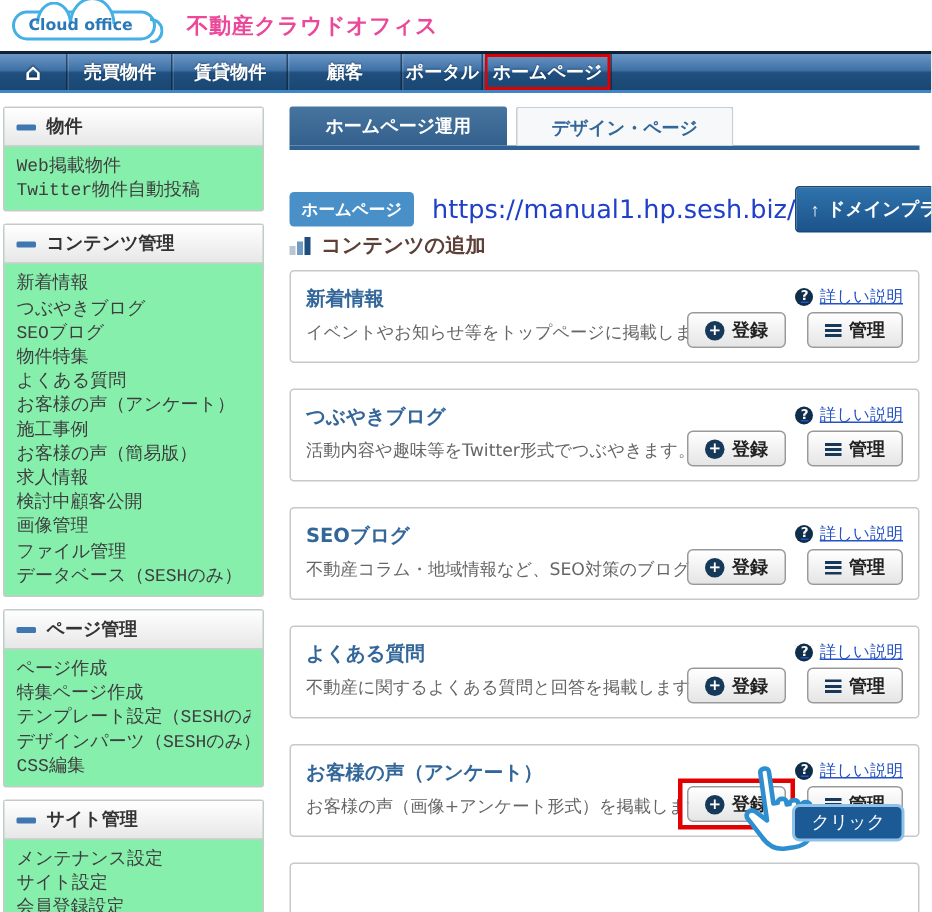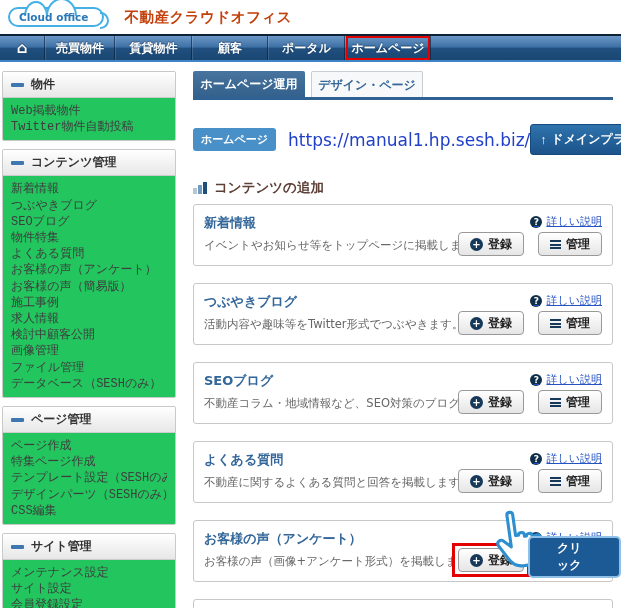--- a/index.html
+++ b/index.html
@@ -32,79 +32,79 @@
     width: 27px; height: 16px; background: #fff;
     border: 2px solid #45b0e5; border-bottom: none;
     border-radius: 50% 50% 0 0 / 100% 100% 0 0; z-index: 1;
   }
   .cloud .cloud-label { position: relative; z-index: 2; }
   .cloud .cloud-tail {
     position: absolute; right: -7px; top: 3px; width: 9px; height: 17px;
     border: 2px solid #45b0e5; border-left: none;
     border-radius: 0 12px 12px 0;
   }
-  .app-title { font-size: 14.5px; font-weight: bold; color: #c2410c; letter-spacing: .5px; }
+  .app-title { font-size: 14.5px; font-weight: bold; color: #ec4899; letter-spacing: .5px; }
   
   .navbar {
     height: 28px; display: flex; align-items: stretch;
     background: linear-gradient(#6b97c6 0%, #3f71a6 45%, #20507f 52%, #1a4672 100%);
     border-top: 2px solid #0e2235;
     border-bottom: 2px solid #3f86c8;
   }
   .nav-item {
     display: flex; align-items: center; justify-content: center;
     color: #fff; font-weight: bold; font-size: 12px;
     border-right: 1px solid rgba(8,28,50,.6);
     border-left: 1px solid rgba(255,255,255,.14);
     cursor: pointer; white-space: nowrap;
     text-shadow: 0 -1px 1px rgba(0,0,0,.35);
   }
   .nav-item:first-child { border-left: none; }
   .nav-home  { width: 45px; font-size: 15px; }
   .nav-w1 { width: 70px; } .nav-w2 { width: 70px; } .nav-w3 { width: 77px; }
-  .nav-w4 { width: 76px; } .nav-w5 { width: 77px; } .nav-w6 { width: 86px; }
+  .nav-w4 { width: 76px; } .nav-w5 { width: 54px; } .nav-w6 { width: 86px; }
   .nav-last { flex: 1; }
   .nav-highlight { box-shadow: inset 0 0 0 2px #e00000; }
   
   .content { display: flex; padding-top: 9px; }
   
   .sidebar { width: 178px; padding-left: 2px; flex-shrink: 0; }
-  .side-box { width: 174px; border: 1px solid #c9c9c9; border-radius: 2px; margin-bottom: 8px; background: #22c55e; }
+  .side-box { width: 174px; border: 1px solid #c9c9c9; border-radius: 2px; margin-bottom: 8px; background: #86efac; }
   .side-head {
     background: linear-gradient(#ffffff, #e7e7e7);
     border-bottom: 1px solid #ccc;
     padding: 4px 8px; font-weight: bold; font-size: 12px; color: #333;
     display: flex; align-items: center;
   }
   .dash-icon { display:inline-block; width: 13px; height: 4px; background: #3f78b0; border-radius: 1px; margin-right: 7px; }
   .side-list { list-style: none; padding: 5px 8px; font-family: Liberation Mono, monospace; }
   .side-list li { line-height: 16.2px; color: #3e3e3e; cursor: pointer; white-space: nowrap; overflow: hidden; }
   
   .main { flex: 1; padding: 0 8px 0 15px; min-width: 0; }
   .tabs { display: flex; gap: 6px; border-bottom: 3px solid #2f6293; }
   .tab {
-    width: 112px; height: 26px; line-height: 26px; text-align: center;
+    width: 145px; height: 26px; line-height: 26px; text-align: center;
     font-weight: bold; font-size: 12px; border-radius: 2px 2px 0 0; cursor: pointer;
   }
   .tab.active { background: linear-gradient(#47759f, #33608c); color: #fff; }
   .tab.inactive { background: #f7f8f9; border: 1px solid #c9ced4; border-bottom: none; color: #336699; }
   .site-bar { margin-top: 24px; display: flex; align-items: center; }
   .hp-badge {
     background: #4a90c8; color: #fff; font-size: 11px; font-weight: bold;
     padding: 4px 8px; border-radius: 3px; white-space: nowrap;
   }
   .site-url { font-size: 17px; color: #2140c8; margin-left: 12px; cursor: pointer; white-space: nowrap; }
   .domain-btn {
     margin-left: auto; display: inline-flex; align-items: center; gap: 5px;
     background: linear-gradient(#2f73ad, #1c538a); border: 1px solid #164a7c;
     color: #fff; font-weight: bold; font-size: 12px;
     padding: 6px 9px; border-radius: 3px; cursor: pointer; white-space: nowrap;
   }
   .up-arrow-icon { font-size: 12px; font-weight: bold; }
-  .section-head { margin-top: 24px; display: flex; align-items: center; }
+  .section-head { display: flex; align-items: center; }
   .chart-icon { display: inline-flex; align-items: flex-end; gap: 1px; margin-right: 7px; }
   .chart-icon i { display: block; width: 4px; }
   .chart-icon .c1 { height: 6px; background: #b9c6d2; }
   .chart-icon .c2 { height: 9px; background: #6f9cc4; }
   .chart-icon .c3 { height: 12px; background: #1d4e7e; }
   .section-title { font-size: 13.5px; font-weight: bold; color: #5d4037; }
   
   .cards { margin-top: 7px; }
   .card {
     border: 1px solid #c8c8c8; border-radius: 3px; background: #fff;
@@ -136,21 +136,21 @@
   .list-icon {
     width: 11px; height: 9px;
     background: repeating-linear-gradient(to bottom, #16395a 0 2px, transparent 2px 3.5px);
   }
   
   .red-frame { display: inline-block; border: 3px solid #e30000; padding: 2px 3px; margin: -5px -6px; position: relative; z-index: 3; }
   .hand-cursor { position: absolute; left: 490px; top: 508px; z-index: 4; }
   .click-badge {
     position: absolute; left: 528px; top: 536px; z-index: 5;
     background: #1c5a96; border: 2px solid #8fc1e8; border-radius: 5px;
-    color: #fff; font-size: 12px; font-weight: bold; padding: 2px 27px;
+    color: #fff; font-size: 12px; font-weight: normal; padding: 2px 11px;
   }
 </style>
 </head>
 <body>
 
 <div class="page">
 
   <div class="topbar">
     <span class="cloud">
       <span class="cloud-label">Cloud office</span>
@@ -190,22 +190,22 @@
           <span class="dash-icon"></span>
           <span>コンテンツ管理</span>
         </div>
         <ul class="side-list">
           <li>新着情報</li>
           <li>つぶやきブログ</li>
           <li>SEOブログ</li>
           <li>物件特集</li>
           <li>よくある質問</li>
           <li>お客様の声（アンケート）</li>
+          <li>施工事例</li>
           <li>お客様の声（簡易版）</li>
-          <li>施工事例</li>
           <li>求人情報</li>
           <li>検討中顧客公開</li>
           <li>画像管理</li>
           <li>ファイル管理</li>
           <li>データベース（SESHのみ）</li>
         </ul>
       </div>
 
       <div class="side-box">
         <div class="side-head">

